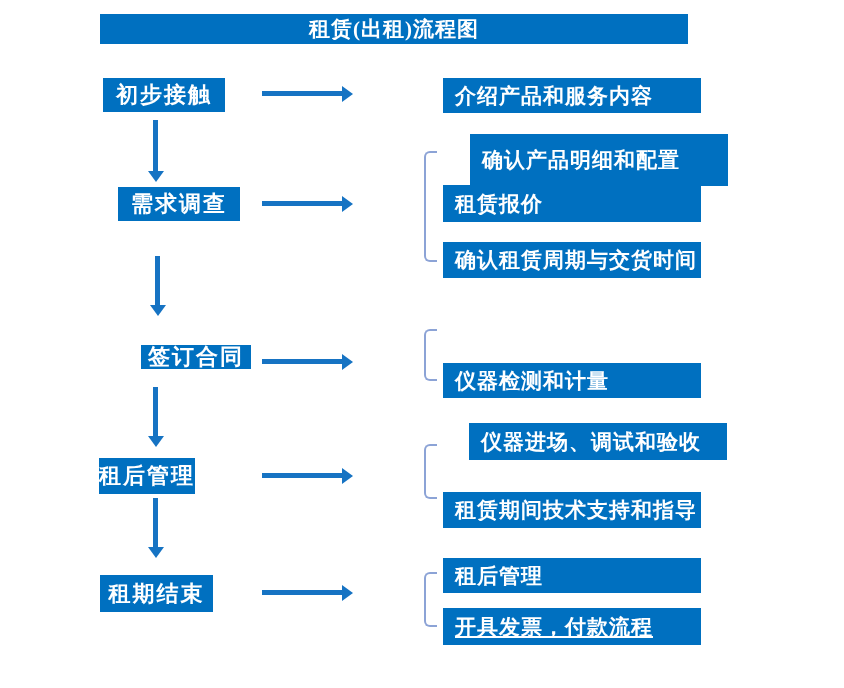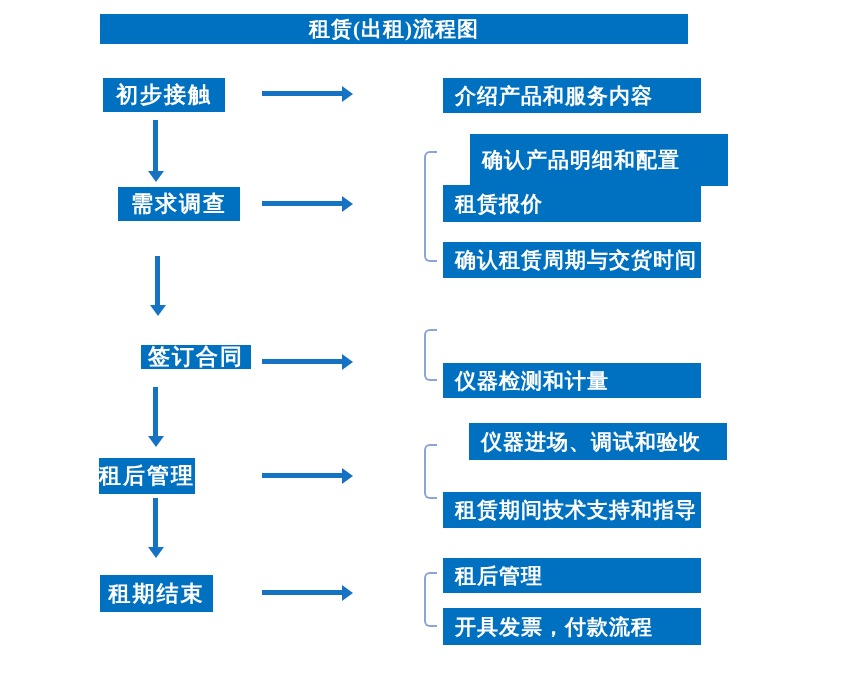--- a/index.html
+++ b/index.html
@@ -95,15 +95,15 @@
   <div class="detail-box" style="top:134px;height:52px;margin-left:27px;">确认产品明细和配置</div>
   <div class="detail-box" style="top:185px;height:37px;">租赁报价</div>
   <div class="detail-box" style="top:242px;height:36px;">确认租赁周期与交货时间</div>
 
   <div class="detail-box" style="top:363px;height:35px;">仪器检测和计量</div>
 
   <div class="detail-box" style="top:423px;height:37px;margin-left:26px;">仪器进场、调试和验收</div>
   <div class="detail-box" style="top:492px;height:36px;">租赁期间技术支持和指导</div>
 
   <div class="detail-box" style="top:558px;height:35px;">租后管理</div>
-  <div class="detail-box" style="top:608px;height:37px;">开具发票，付款流程</div>
+  <div class="detail-box" style="top:608px;height:37px;text-decoration:underline;">开具发票，付款流程</div>
 
 </div>
 
 </body></html>

